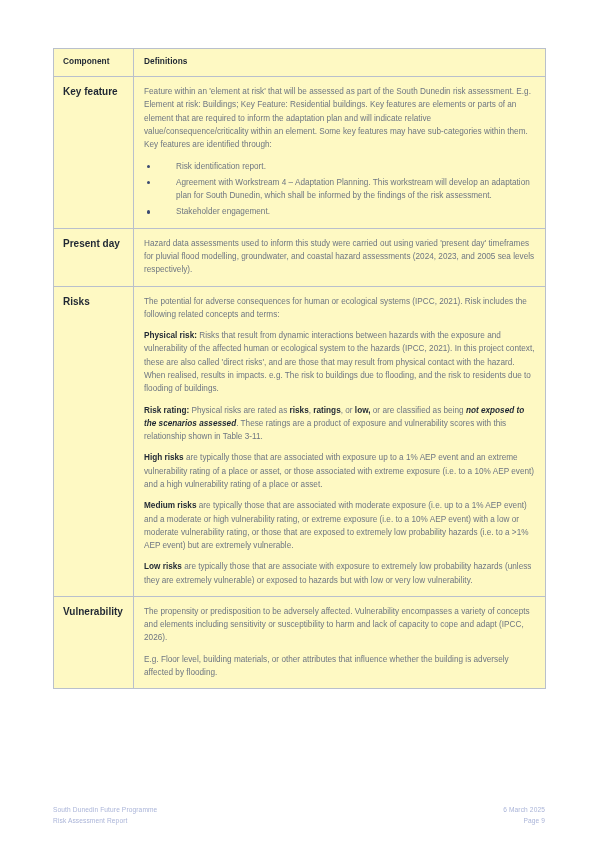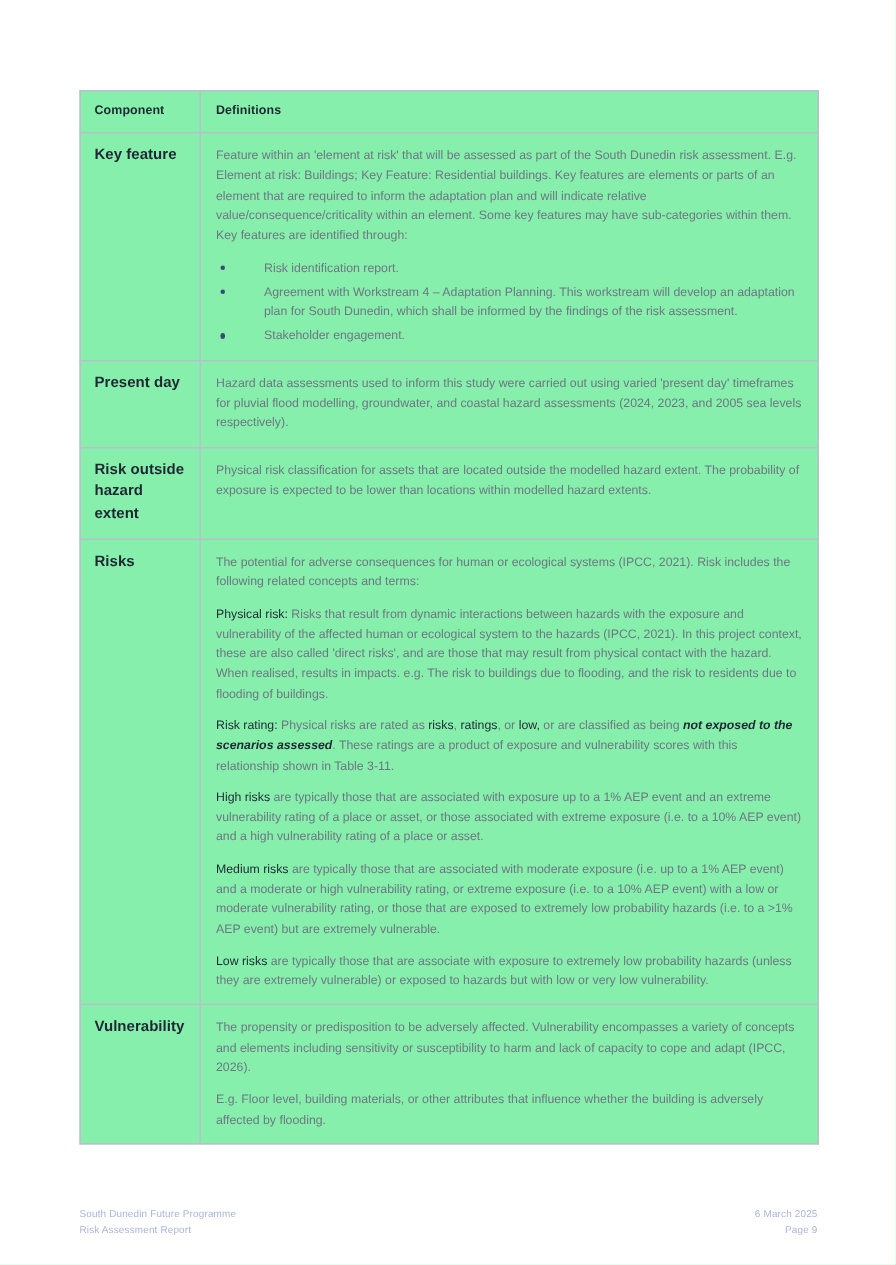--- a/index.html
+++ b/index.html
@@ -21,25 +21,25 @@
     width: 597px;
     height: 843px;
     background: #ffffff;
     overflow: hidden;
   }
 
   
   .def-table {
     position: absolute;
     left: 53px;
-    top: 60px;
+    top: 48px;
     width: 492px;
     border-collapse: collapse;
     table-layout: fixed;
-    background: #86efac;
+    background: #fef9c3;
   }
   .def-table col.c1 { width: 80px; }
   .def-table col.c2 { width: 412px; }
 
   .def-table th,
   .def-table td {
     border: 1px solid #b9c0cc;
     vertical-align: top;
     padding: 7px 8px 9px 8px;
     text-align: left;
@@ -80,21 +80,21 @@
   }
 
   td.def-cell p {
     margin: 0 0 8px 0;
   }
   td.def-cell p:last-child { margin-bottom: 0; }
 
   td.def-cell b,
   td.def-cell strong {
     color: #1f2733;
-    font-weight: normal;
+    font-weight: bold;
   }
   td.def-cell .bi {
     color: #1f2733;
     font-weight: bold;
     font-style: italic;
   }
 
   
   ul.bullets {
     list-style: none;
@@ -175,26 +175,20 @@
         </td>
       </tr>
 
       <tr>
         <td class="comp-cell">Present day</td>
         <td class="def-cell">
           <p>Hazard data assessments used to inform this study were carried out using varied 'present day' timeframes for pluvial flood modelling, groundwater, and coastal hazard assessments (2024, 2023, and 2005 sea levels respectively).</p>
         </td>
       </tr>
 
-      <tr>
-        <td class="comp-cell">Risk outside hazard extent</td>
-        <td class="def-cell">
-          <p>Physical risk classification for assets that are located outside the modelled hazard extent. The probability of exposure is expected to be lower than locations within modelled hazard extents.</p>
-        </td>
-      </tr>
 
       <tr>
         <td class="comp-cell">Risks</td>
         <td class="def-cell">
           <p>The potential for adverse consequences for human or ecological systems (IPCC, 2021). Risk includes the following related concepts and terms:</p>
 
           <p><b>Physical risk:</b><span> Risks that result from dynamic interactions between hazards with the exposure and vulnerability of the affected human or ecological system to the hazards (IPCC, 2021). In this project context, these are also called 'direct risks', and are those that may result from physical contact with the hazard. When realised, results in impacts. e.g. The risk to buildings due to flooding, and the risk to residents due to flooding of buildings.</span></p>
 
           <p><b>Risk rating:</b><span> Physical risks are rated as </span><b>risks</b><span>, </span><b>ratings</b><span>, or </span><b>low,</b><span> or are classified as being </span><span class="bi">not exposed to the scenarios assessed</span><span>. These ratings are a product of exposure and vulnerability scores with this relationship shown in Table 3-11.</span></p>
 

